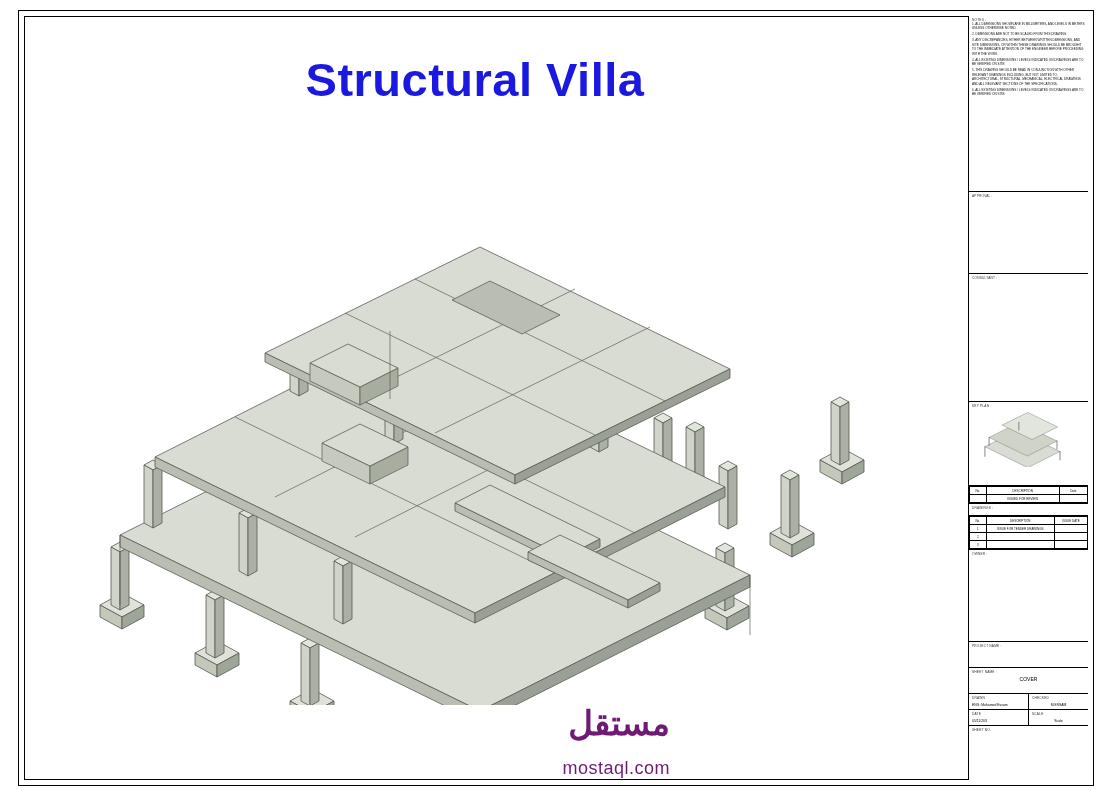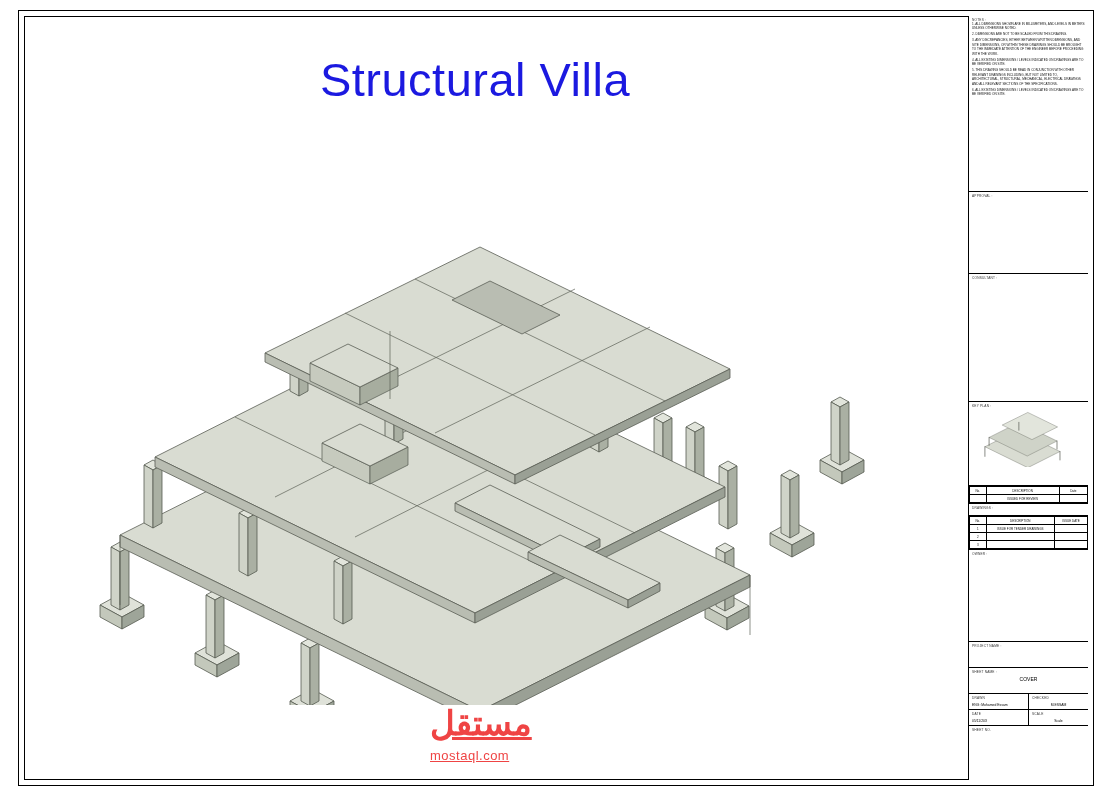--- a/index.html
+++ b/index.html
@@ -24,31 +24,31 @@
   table.tb-table th{background:#fff;font-size:3px;}
 
   .tb-2col{display:flex;}
   .tb-2col>div{flex:1;border-right:1px solid #000;padding:2px 3px;box-sizing:border-box;}
   .tb-2col>div:last-child{border-right:none;}
   .tb-val{font-size:3.4px;color:#000;margin-top:3px;}
   .tb-big{font-size:5px;text-align:center;padding:6px 0;color:#000;}
 
   
   .maintitle{position:absolute;left:0;top:52px;width:950px;text-align:center;color:#1b19e0;
-    font-weight:normal;font-size:47px;line-height:1.18;letter-spacing:.5px;}
+    font-weight:bold;font-size:47px;line-height:1.18;letter-spacing:.5px;}
   .maintitle .l2{font-size:44px;}
 
   
   .model{position:absolute;left:60px;top:235px;width:860px;height:470px;}
   .model svg{width:100%;height:100%;display:block;}
 
   
-  .watermark{position:absolute;left:430px;top:706px;width:240px;text-align:left;color:#ef4444;text-decoration:underline;}
+  .watermark{position:absolute;left:430px;top:706px;width:240px;text-align:right;color:#701a75;}
   .wm-ar{font-size:34px;line-height:34px;font-weight:bold;}
-  .wm-en{font-size:13px;letter-spacing:.5px;margin-top:8px;}
+  .wm-en{font-size:18px;letter-spacing:.5px;margin-top:18px;}
 </style>
 </head>
 <body>
 
 <div class="sheet">
 
   <div class="sheet-border"></div>
   <div class="inner-border"></div>
 
   <div class="maintitle">

